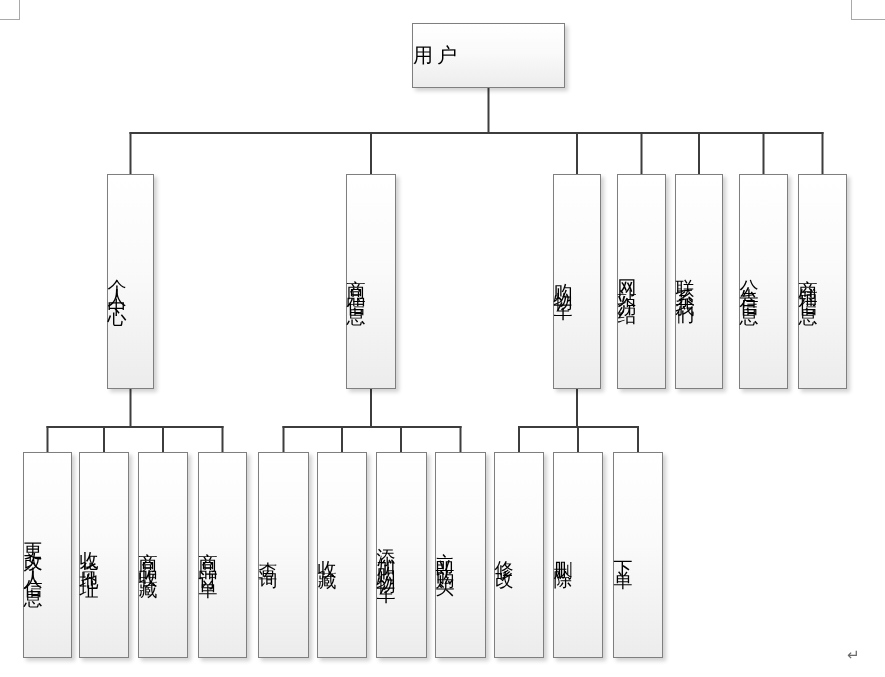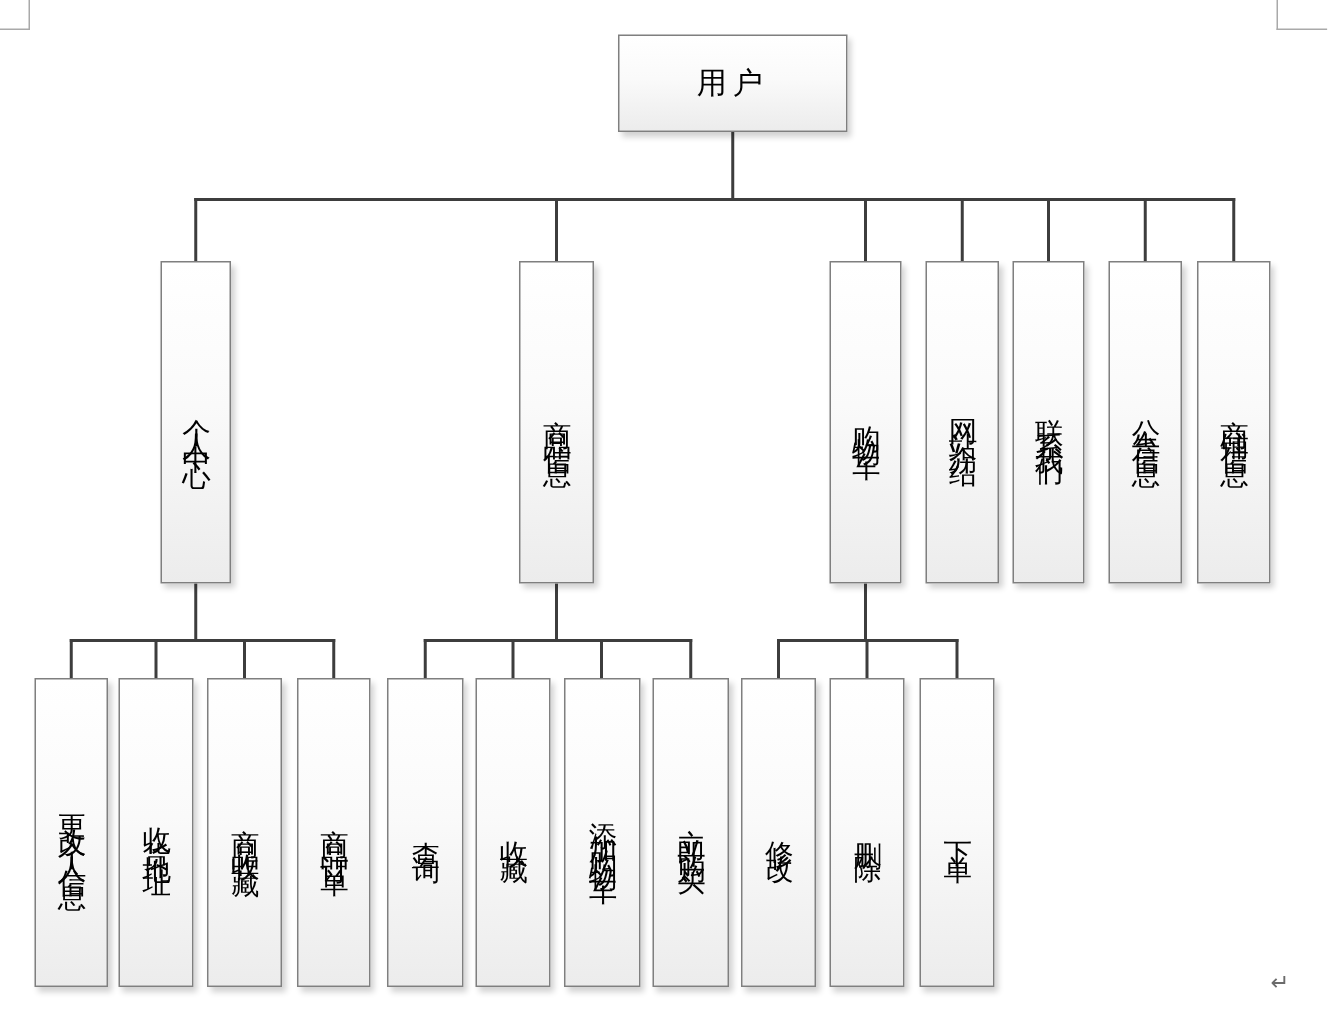--- a/index.html
+++ b/index.html
@@ -13,21 +13,21 @@
   }
   .connectors{position:absolute;left:0;top:0;width:885px;height:677px;}
   .node{
     position:absolute;
     box-sizing:border-box;
     border:1.5px solid #7f7f7f;
     background:linear-gradient(180deg,#ffffff 0%,#fafafa 45%,#ececec 100%);
     box-shadow:2.5px 3px 4px rgba(0,0,0,0.18);
     display:flex;
     align-items:center;
-    justify-content:center;
+    justify-content:flex-start;
   }
   .node .htext{
     font-size:20px;
     letter-spacing:4px;
     white-space:nowrap;
   }
   .node .vtext{
     writing-mode:vertical-rl;
     text-orientation:upright;
     font-size:19px;

